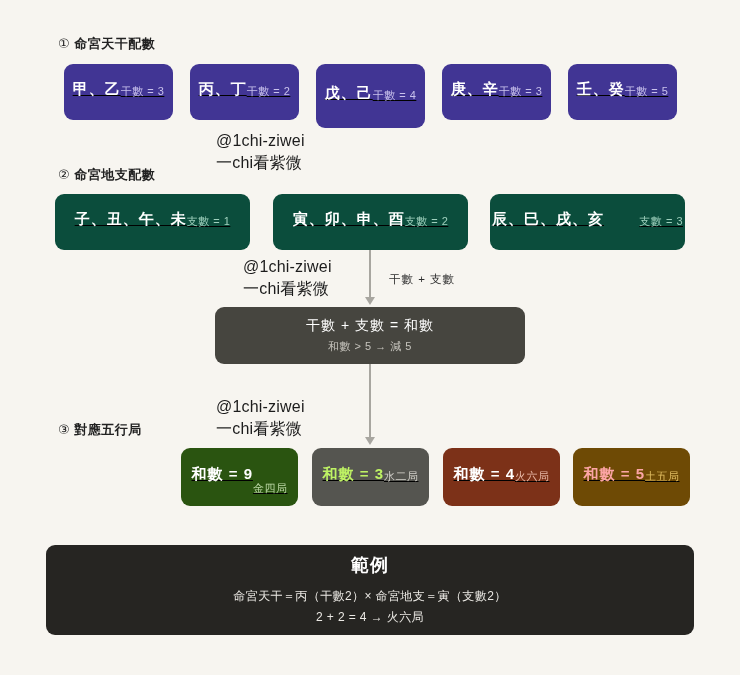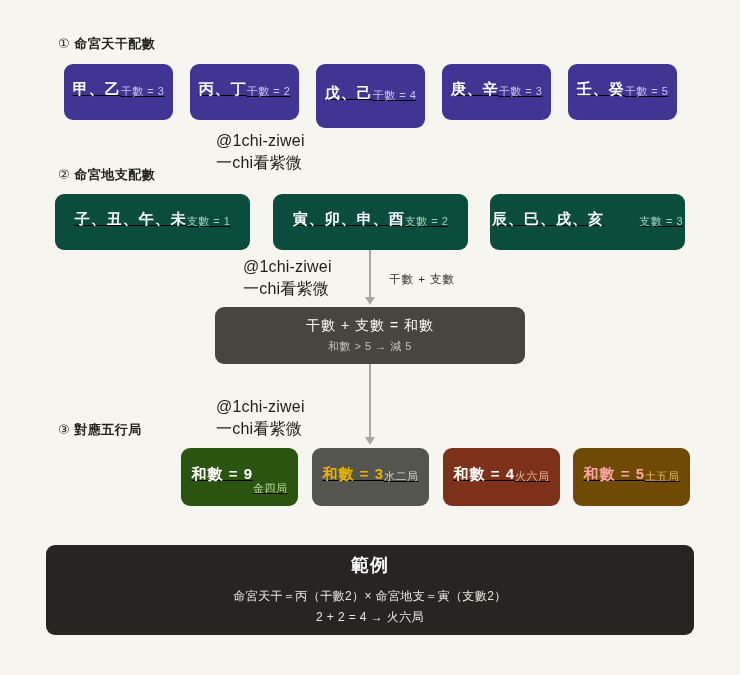--- a/index.html
+++ b/index.html
@@ -60,21 +60,21 @@
   
   .res-blue  { background: #1c5285; }
   .res-blue .title { color: #ffffff; }
   .res-blue .sub { color: #b9d4ea; }
 
   .res-green { background: #2a5410; }
   .res-green .title { color: #ffffff; }
   .res-green .sub { color: #bcd8a6; margin-top: 24px; }
 
   .res-gray  { background: #555550; }
-  .res-gray .title { color: #eab308; }
+  .res-gray .title { color: #bef264; }
   .res-gray .sub { color: #d4d2cc; }
 
   .res-red   { background: #7c3118; }
   .res-red .title { color: #ffffff; }
   .res-red .sub { color: #e7b8a6; }
 
   .res-gold  { background: #6e4a05; }
   .res-gold .title { color: #fca5a5; }
   .res-gold .sub { color: #e2be62; }
 

